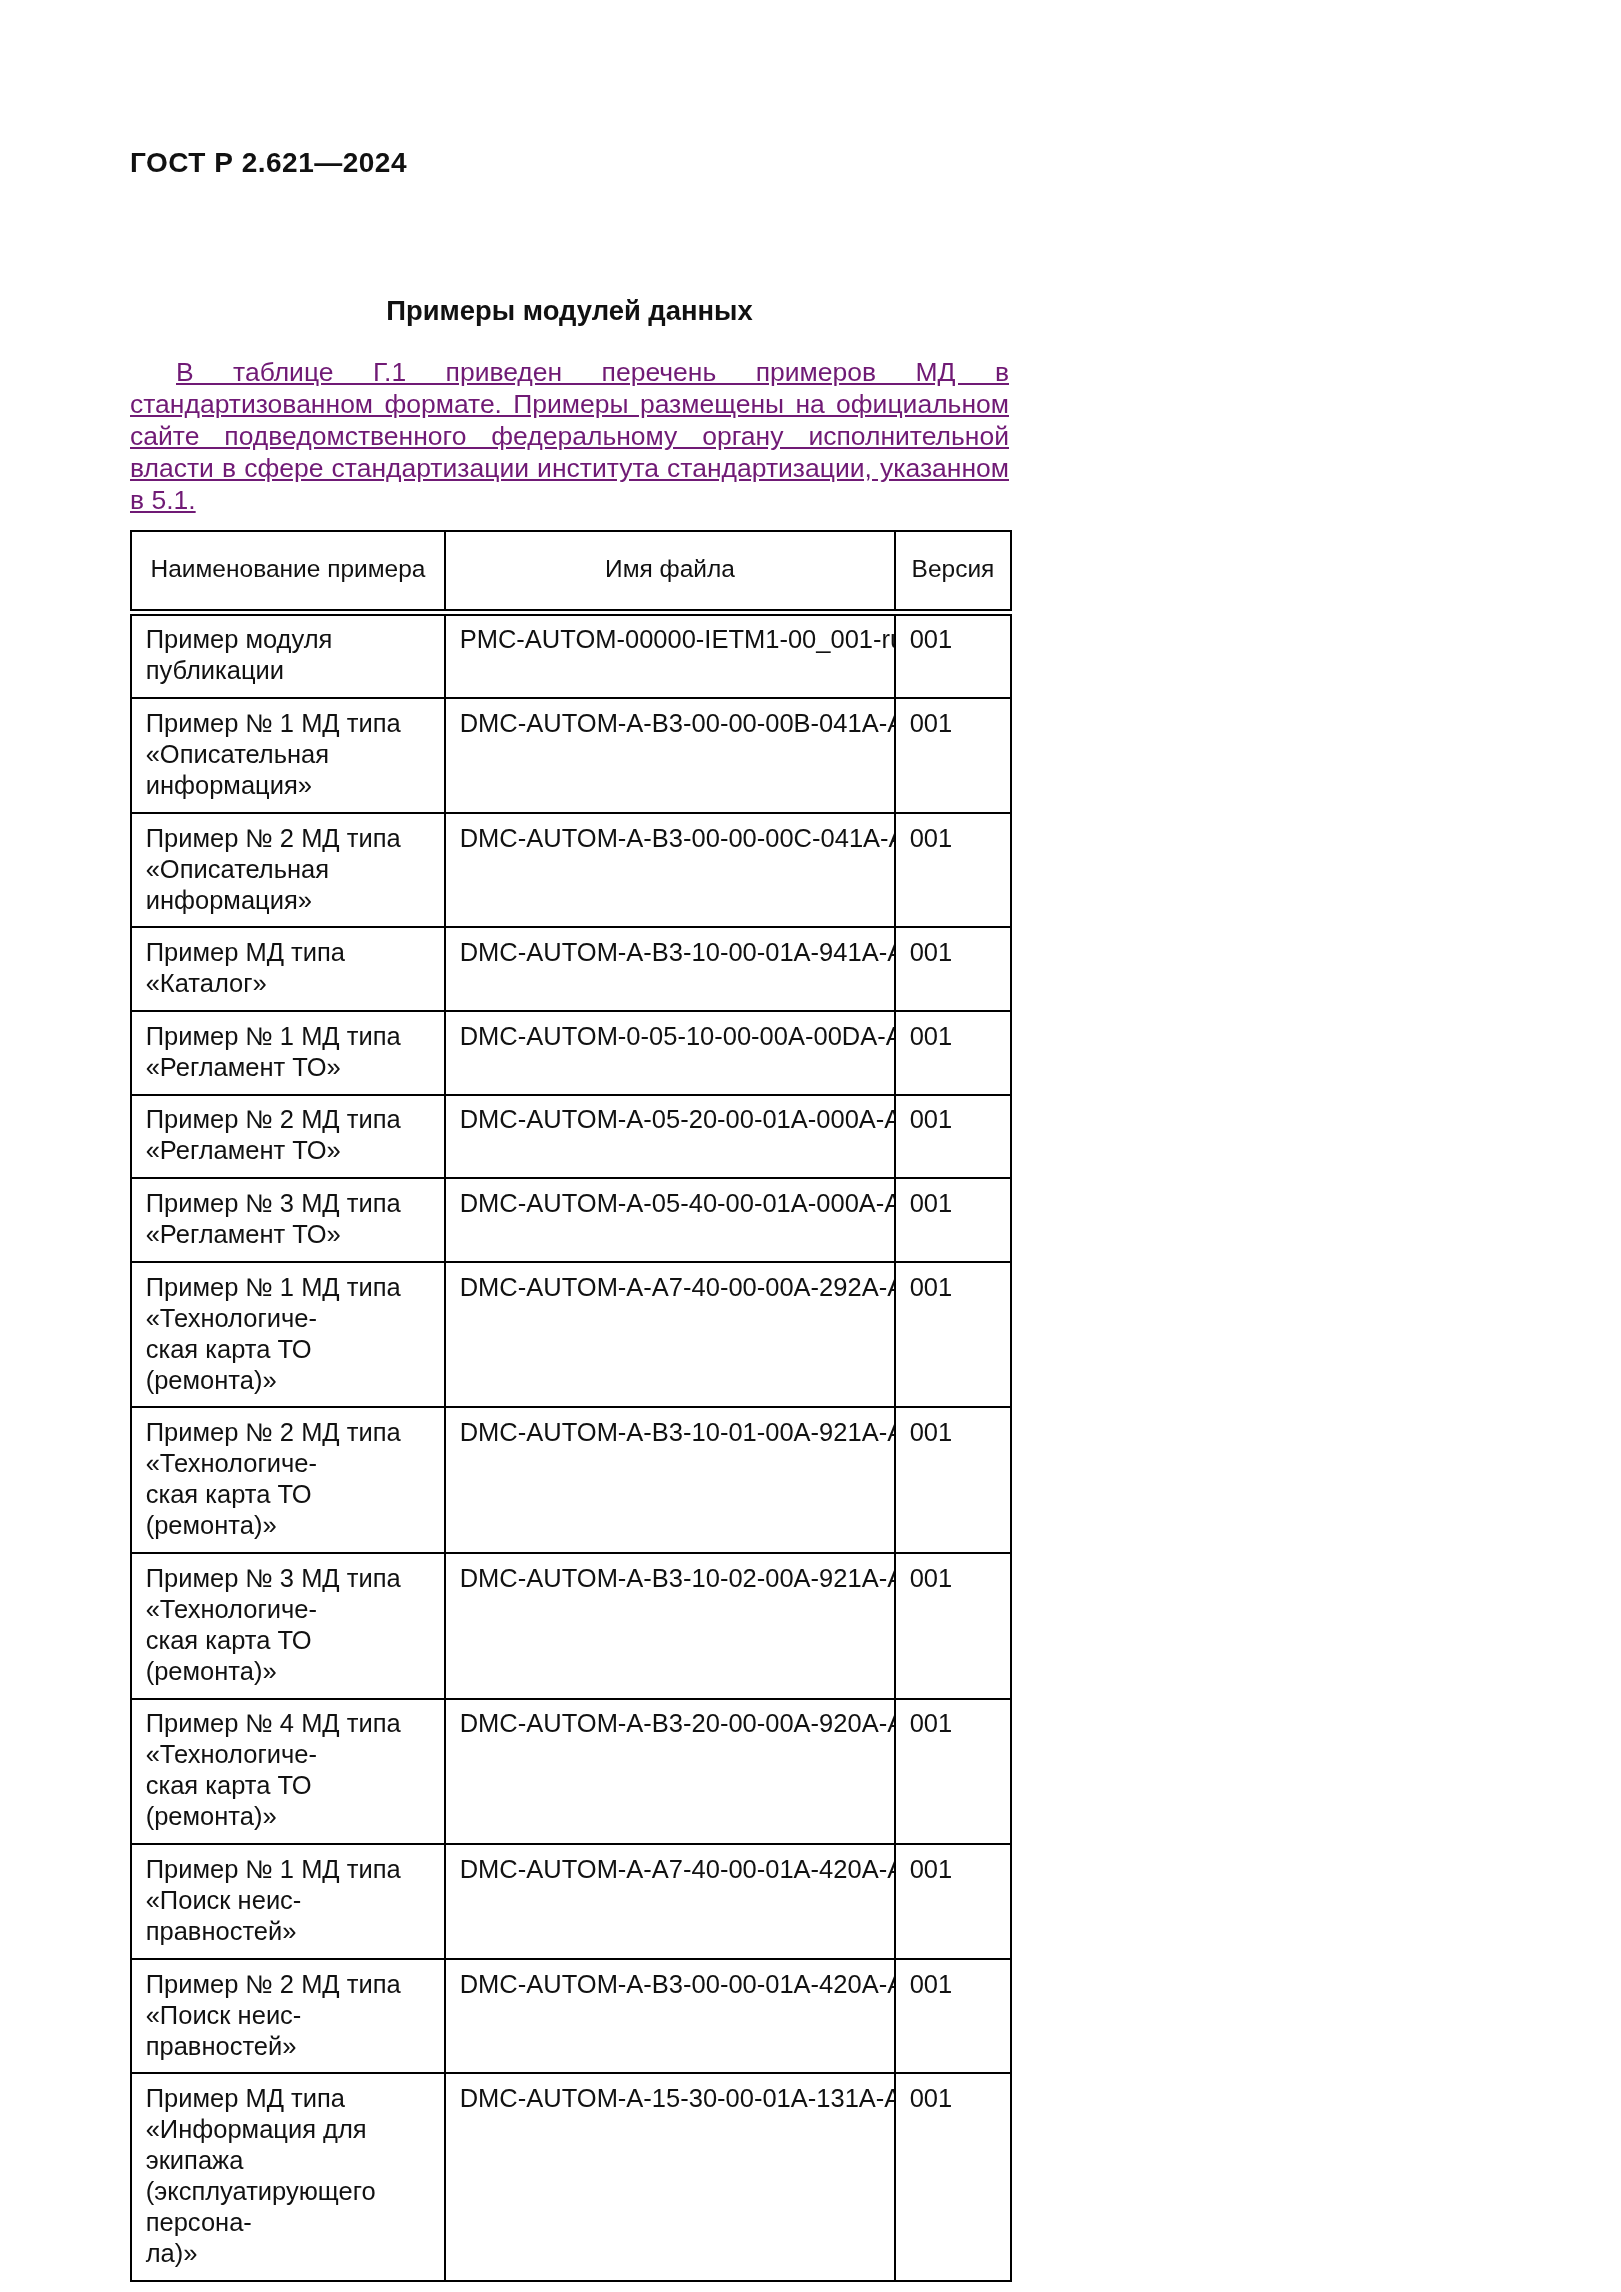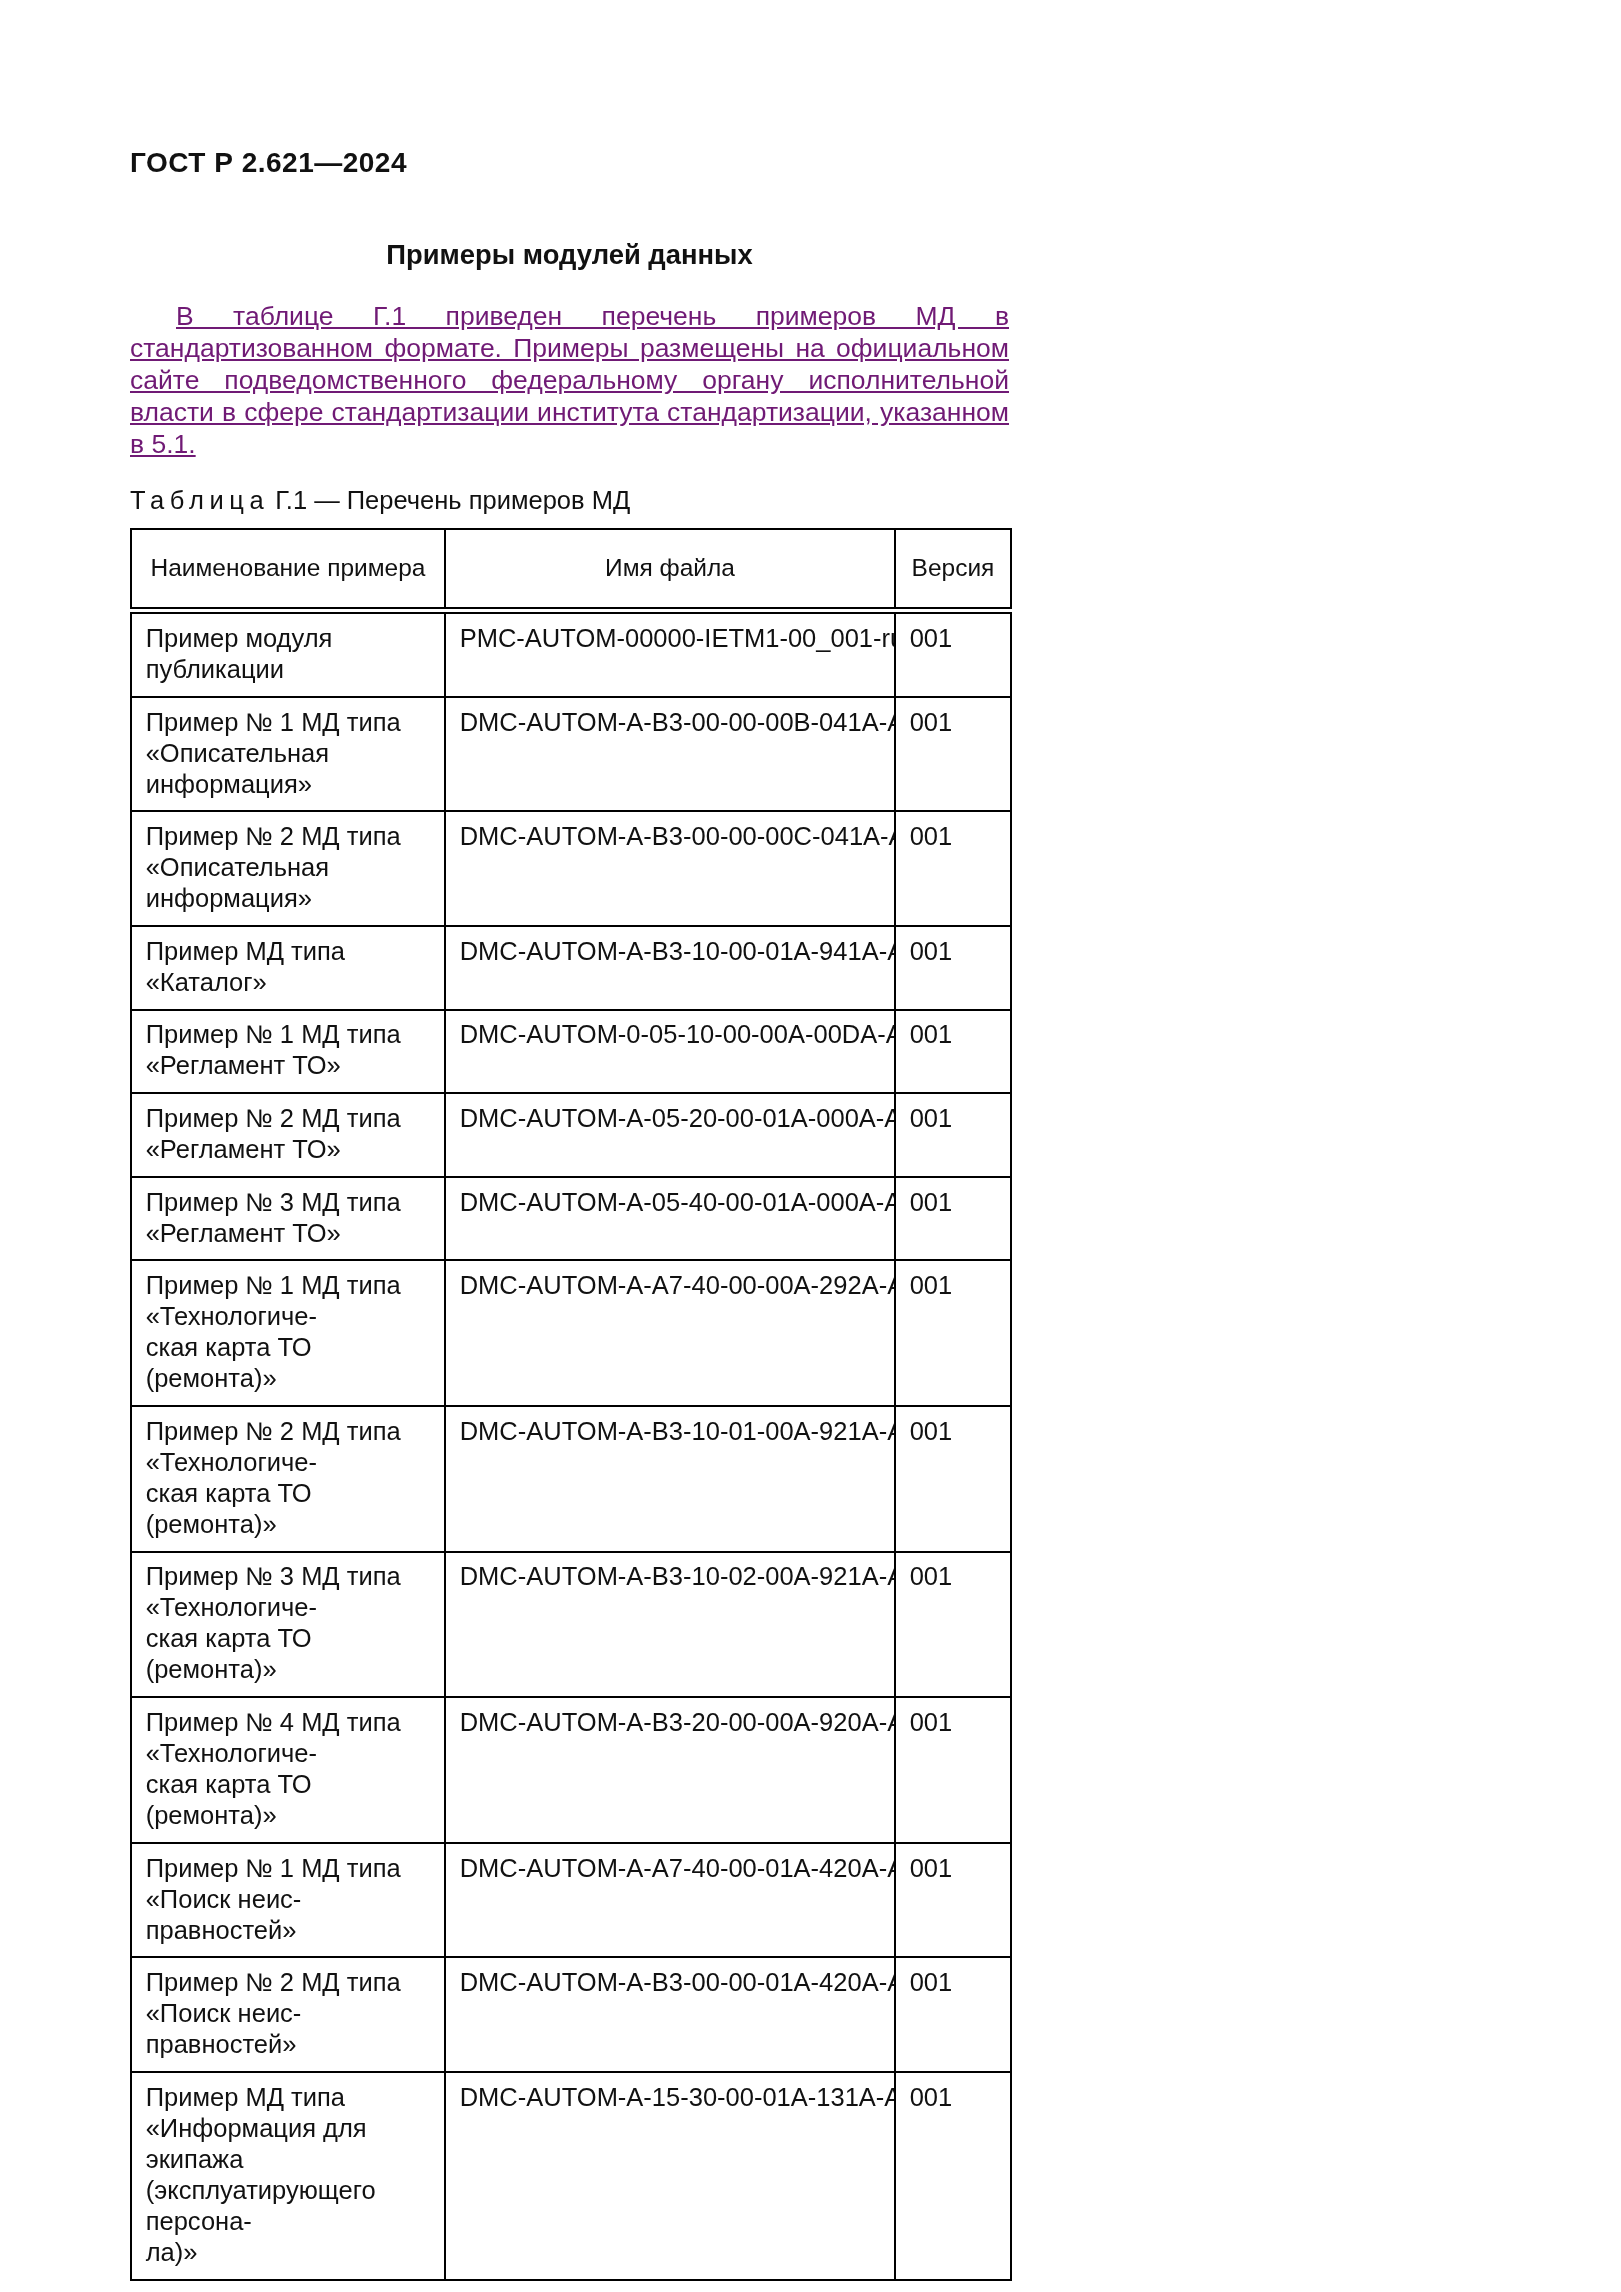--- a/index.html
+++ b/index.html
@@ -29,21 +29,21 @@
     letter-spacing: 0.5px;
   }
   .appendix {
     margin-top: 49px;
     text-align: center;
     font-weight: bold;
     font-size: 26.5px;
     line-height: 32px;
   }
   .section-title {
-    margin-top: 60px;
+    margin-top: 116px;
     text-align: center;
     font-weight: bold;
     font-size: 27.4px;
   }
   .intro {
     margin-top: 29px;
     font-size: 26.5px;
     line-height: 32px;
     text-align: justify;
     text-indent: 46px;
@@ -101,23 +101,20 @@
 <div class="page">
   <div class="content">
 
     <div class="doc-code">ГОСТ Р 2.621—2024</div>
 
 
     <div class="section-title">Примеры модулей данных</div>
 
     <p class="intro">В таблице Г.1 приведен перечень примеров МД в стандартизованном формате. Примеры размещены на официальном сайте подведомственного федеральному органу исполнительной власти в сфере стандартизации института стандартизации, указанном в 5.1.</p>
 
-    <div class="tbl-caption">
-      <span class="spaced">Таблица</span><span class="caption-rest">Г.1 — Перечень примеров МД</span>
-    </div>
 
     <table class="data-table">
       <colgroup>
         <col class="c-name">
         <col class="c-file">
         <col class="c-ver">
       </colgroup>
       <thead>
         <tr>
           <th>Наименование примера</th>

